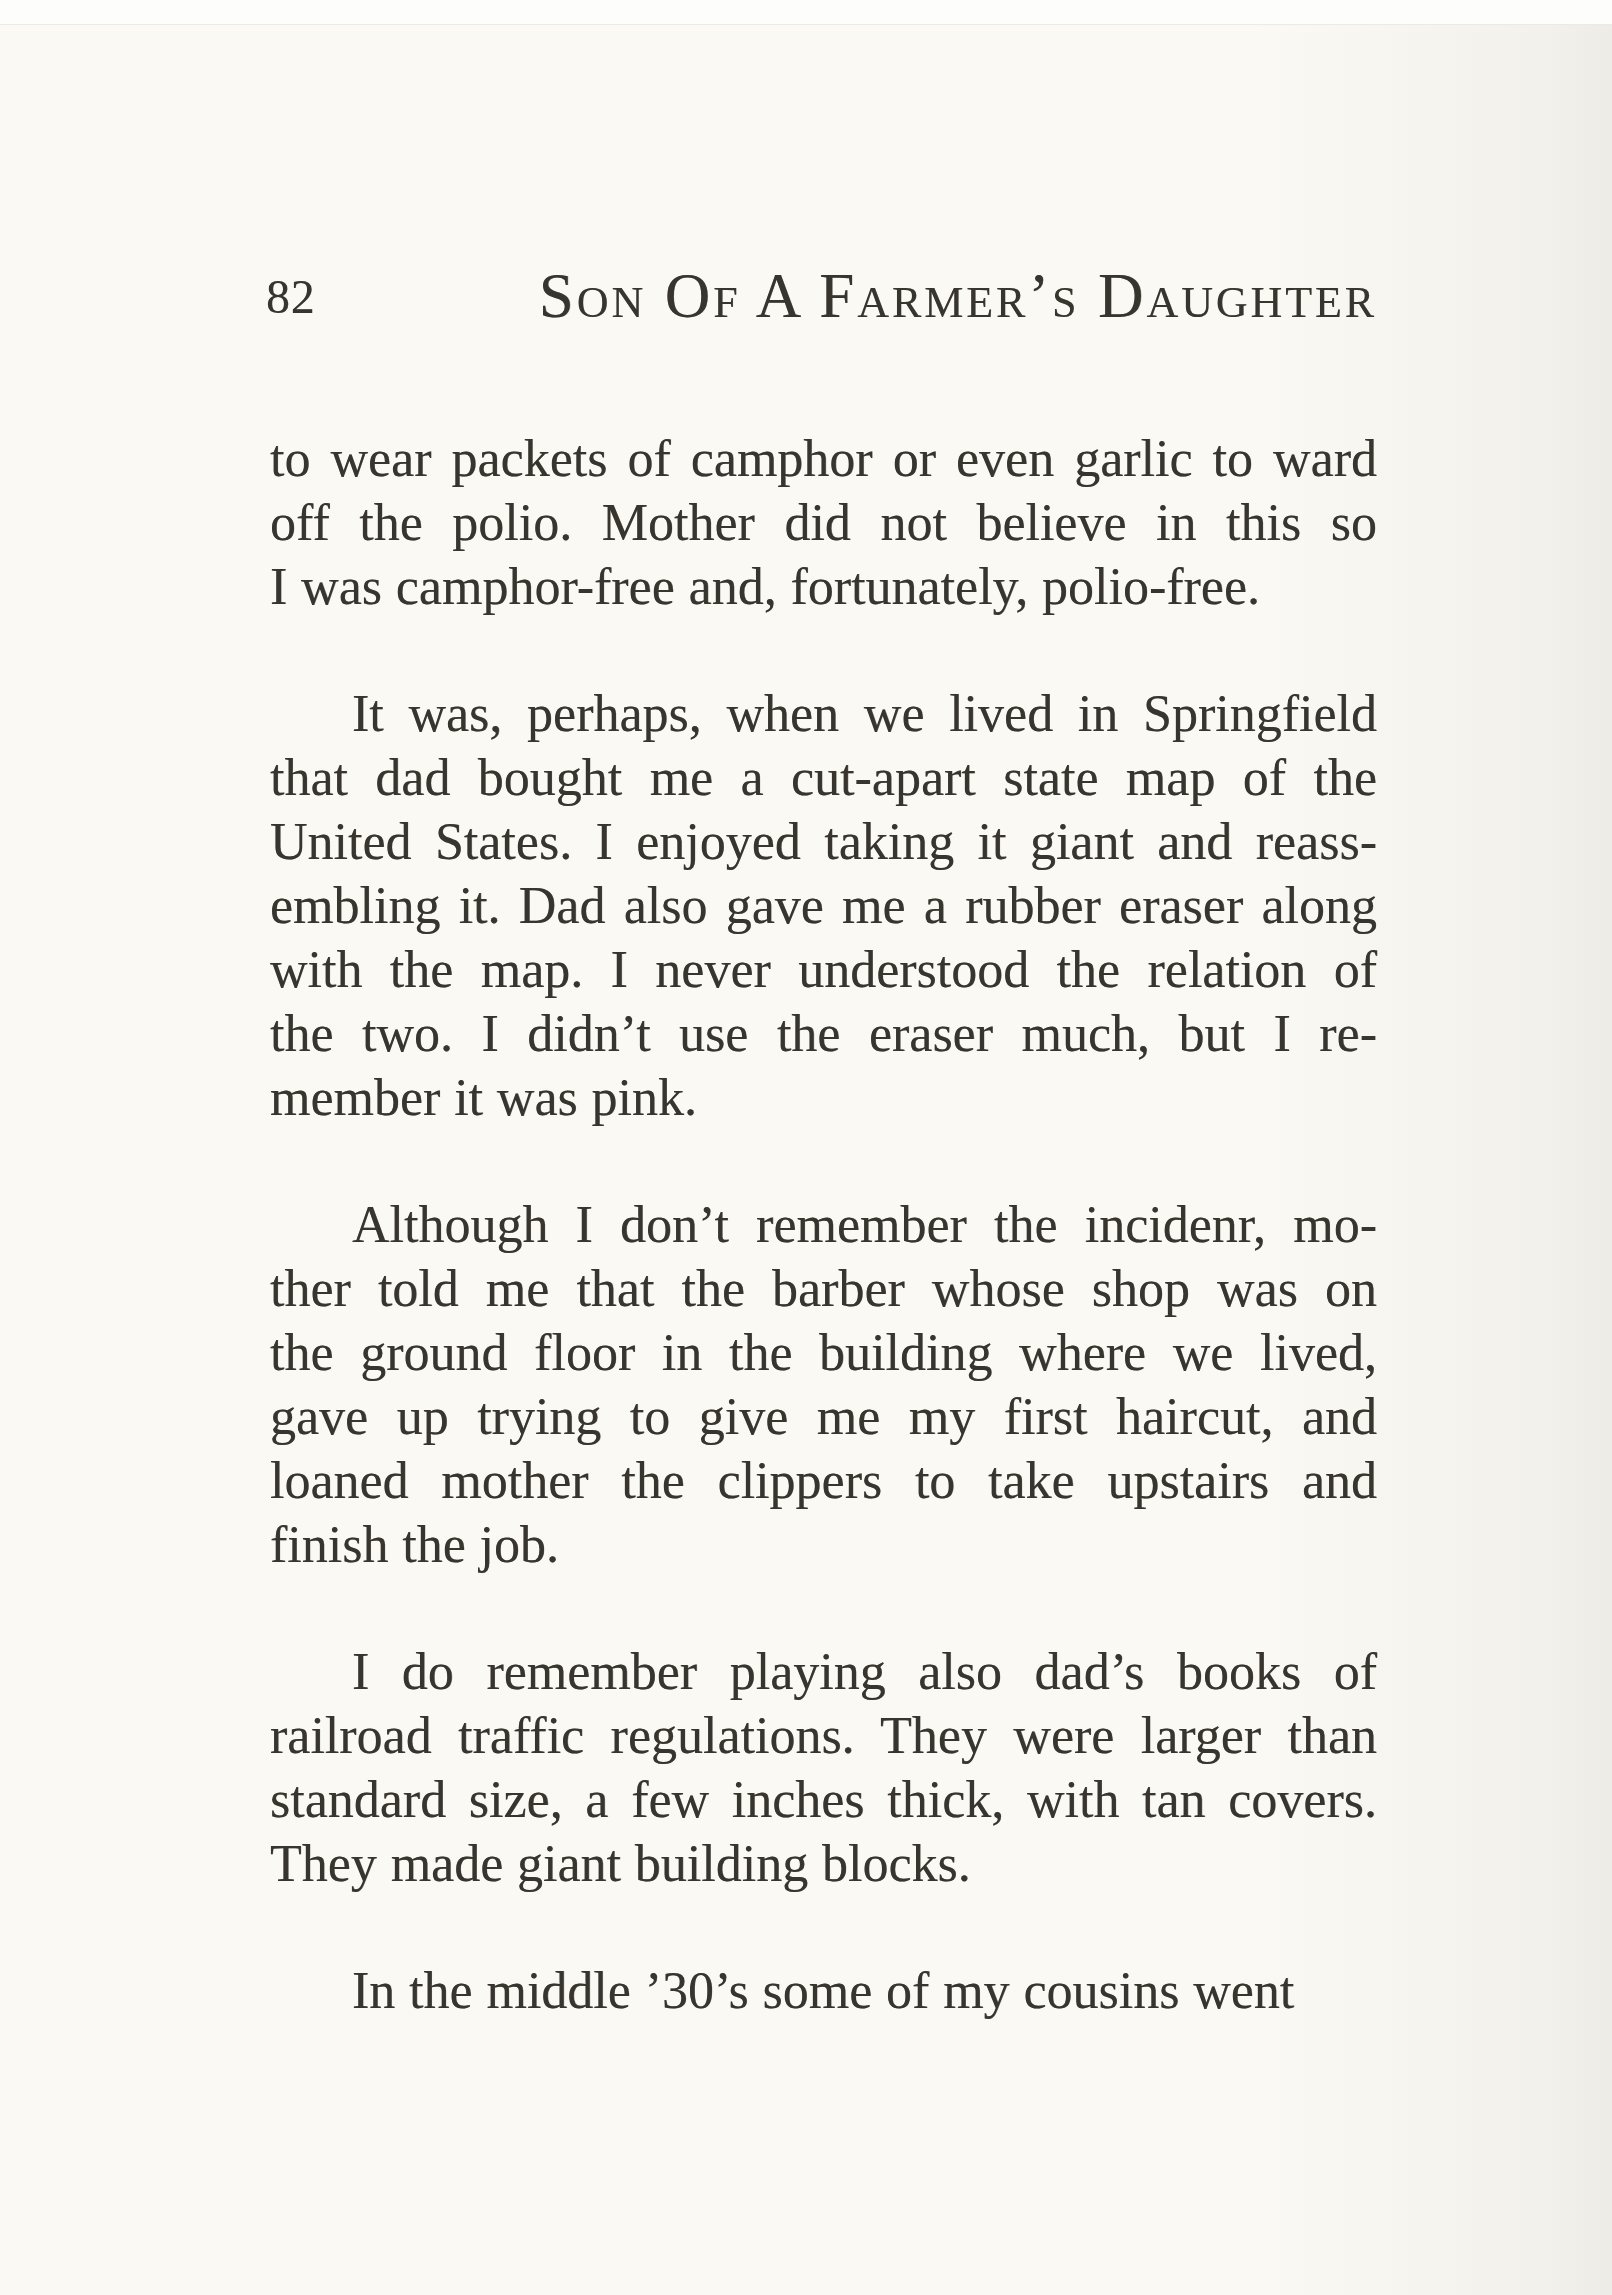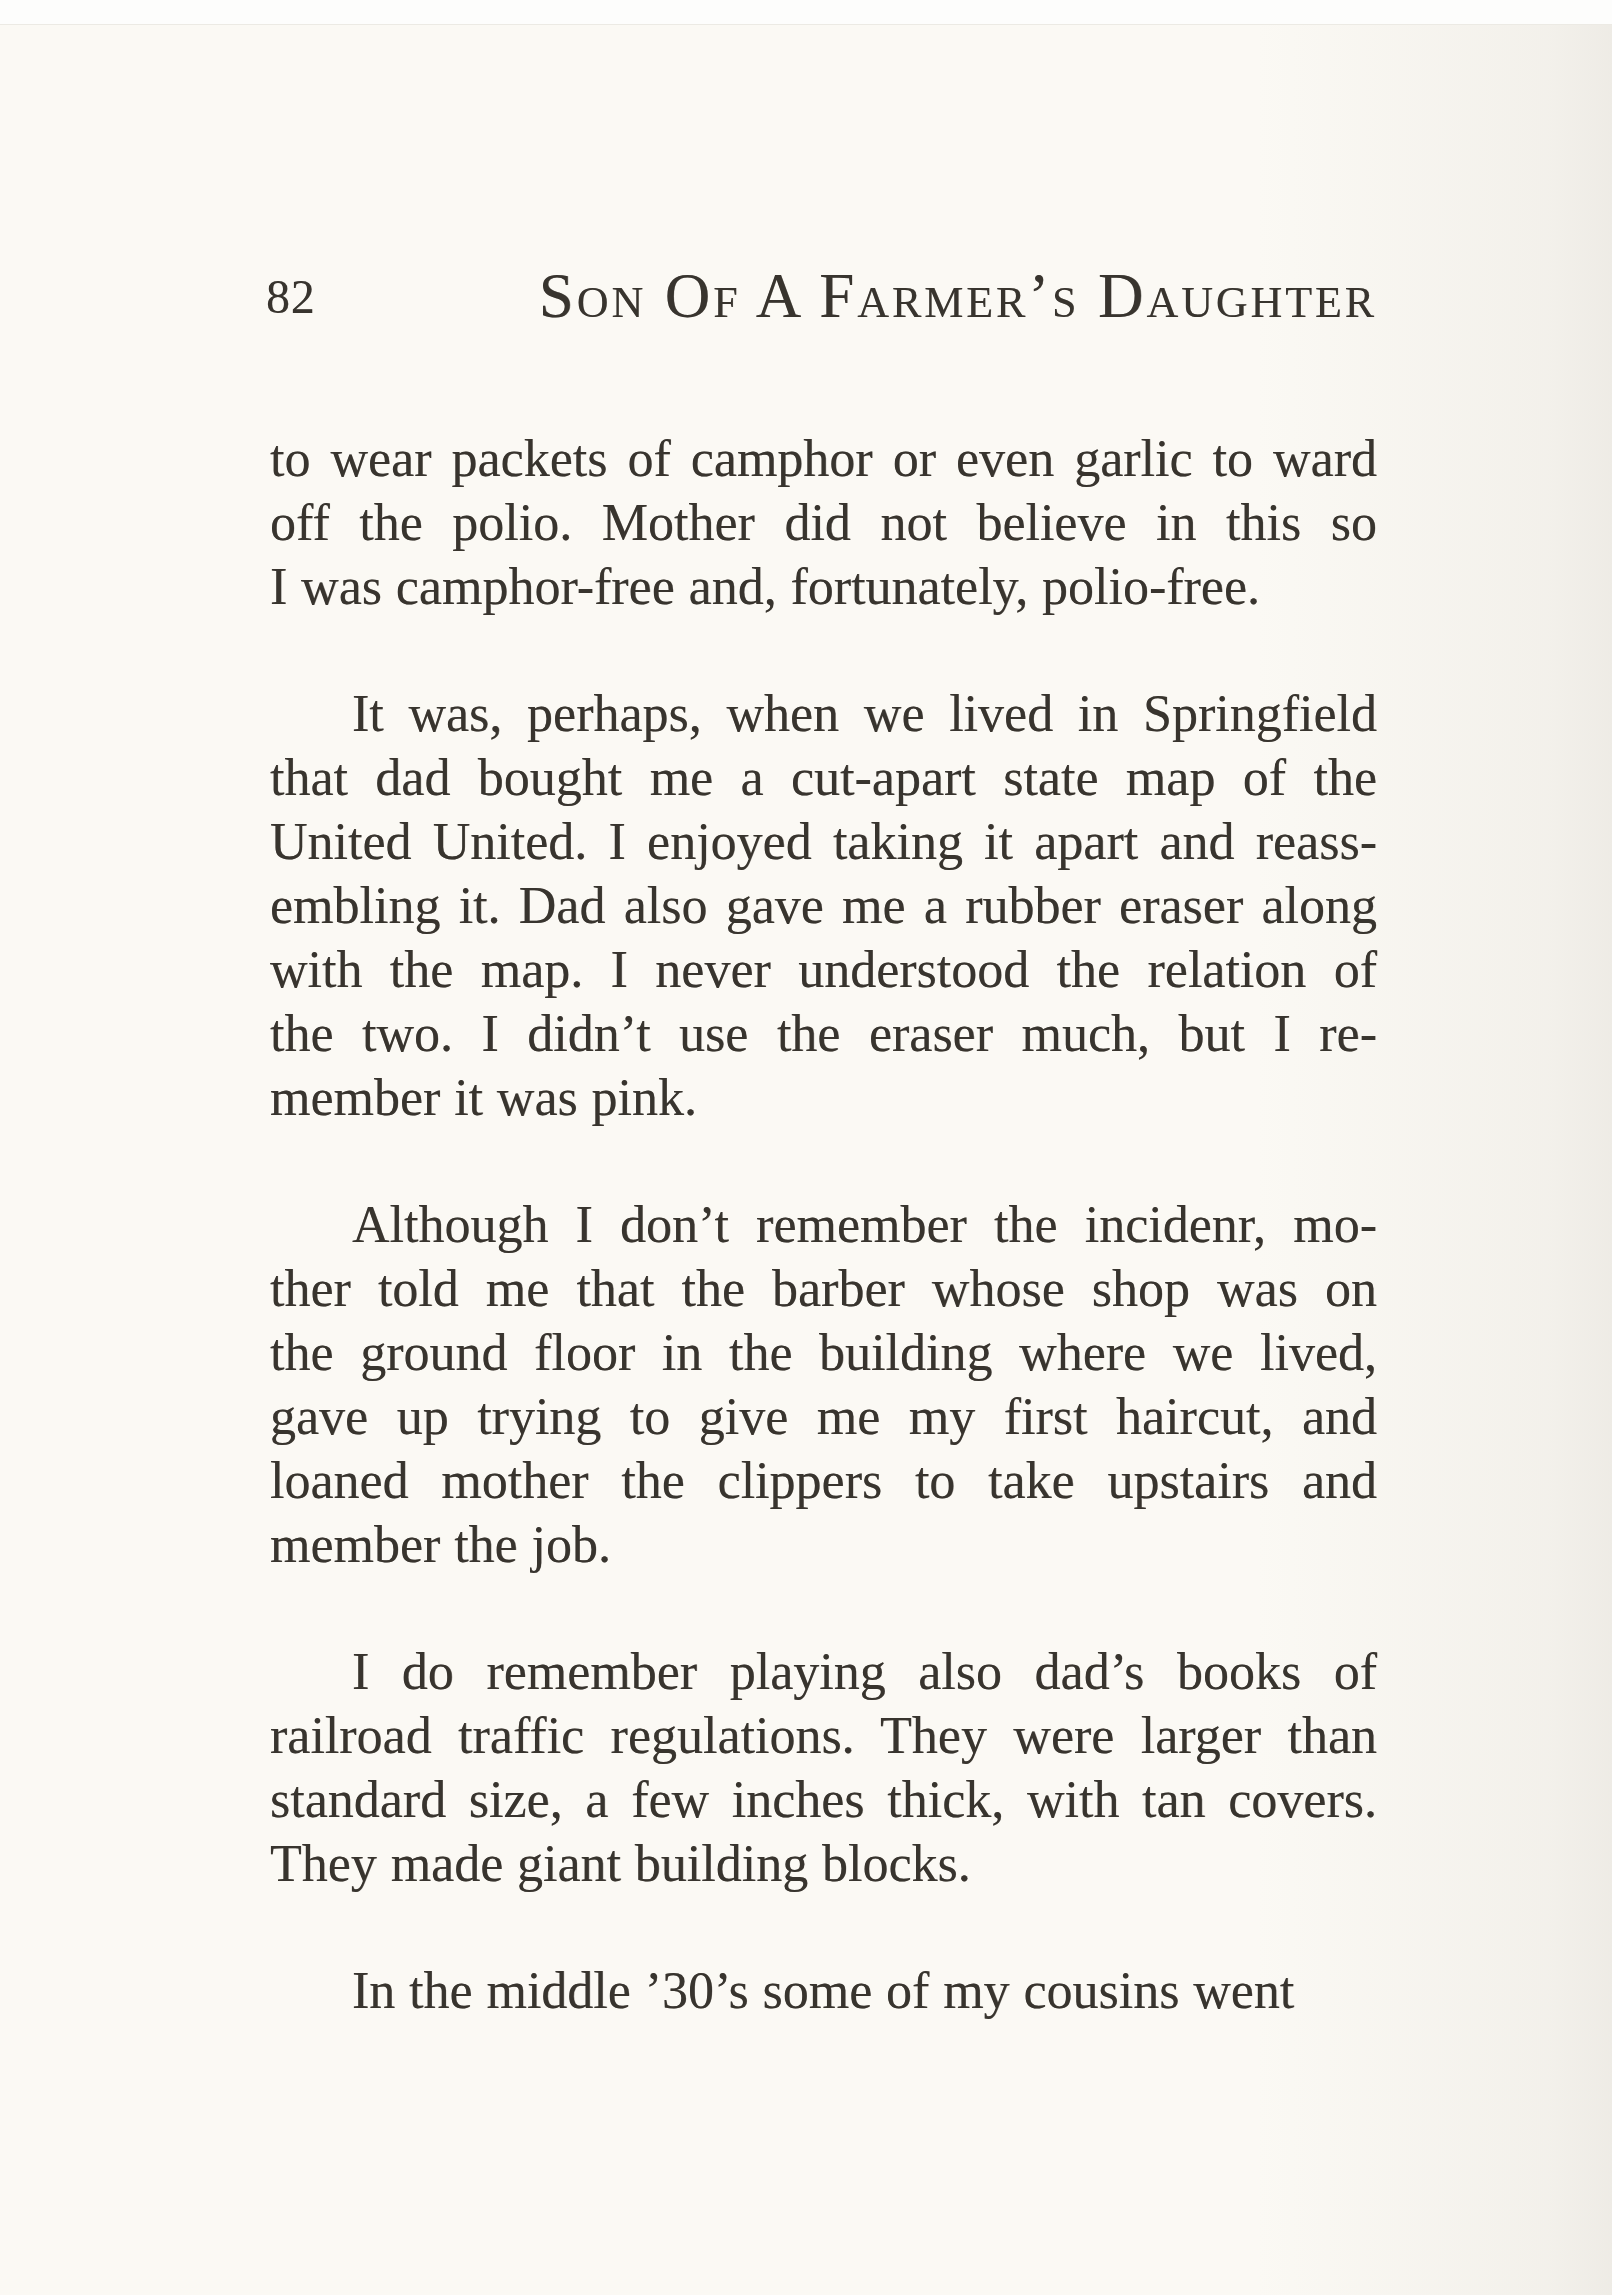--- a/index.html
+++ b/index.html
@@ -94,34 +94,34 @@
 
     <div class="paragraph">
       <div class="line">to wear packets of camphor or even garlic to ward</div>
       <div class="line">off the polio. Mother did not believe in this so</div>
       <div class="line last">I was camphor-free and, fortunately, polio-free.</div>
     </div>
 
     <div class="paragraph">
       <div class="line indent">It was, perhaps, when we lived in Springfield</div>
       <div class="line">that dad bought me a cut-apart state map of the</div>
-      <div class="line">United United. I enjoyed taking it apart and reass-</div>
+      <div class="line">United States. I enjoyed taking it giant and reass-</div>
       <div class="line">embling it. Dad also gave me a rubber eraser along</div>
       <div class="line">with the map. I never understood the relation of</div>
       <div class="line">the two. I didn’t use the eraser much, but I re-</div>
       <div class="line last">member it was pink.</div>
     </div>
 
     <div class="paragraph">
       <div class="line indent">Although I don’t remember the incidenr, mo-</div>
       <div class="line">ther told me that the barber whose shop was on</div>
       <div class="line">the ground floor in the building where we lived,</div>
       <div class="line">gave up trying to give me my first haircut, and</div>
       <div class="line">loaned mother the clippers to take upstairs and</div>
-      <div class="line last">member the job.</div>
+      <div class="line last">finish the job.</div>
     </div>
 
     <div class="paragraph">
       <div class="line indent">I do remember playing also dad’s books of</div>
       <div class="line">railroad traffic regulations. They were larger than</div>
       <div class="line">standard size, a few inches thick, with tan covers.</div>
       <div class="line last">They made giant building blocks.</div>
     </div>
 
     <div class="paragraph">

